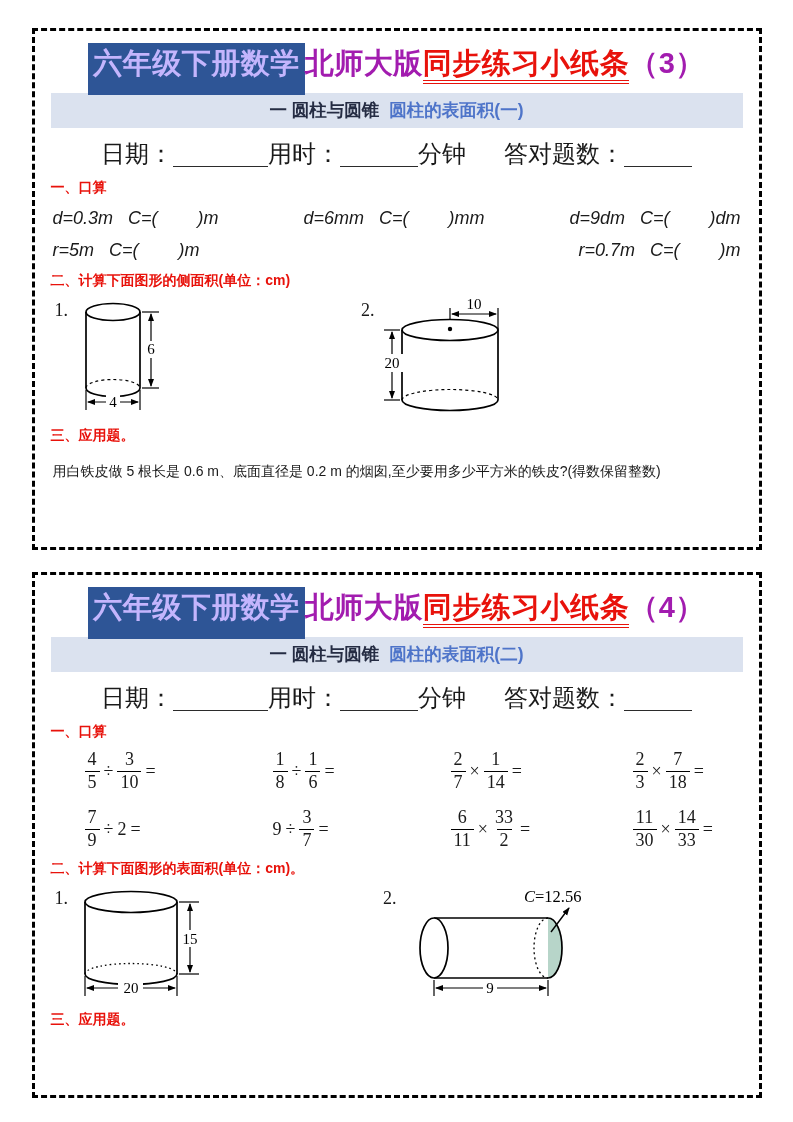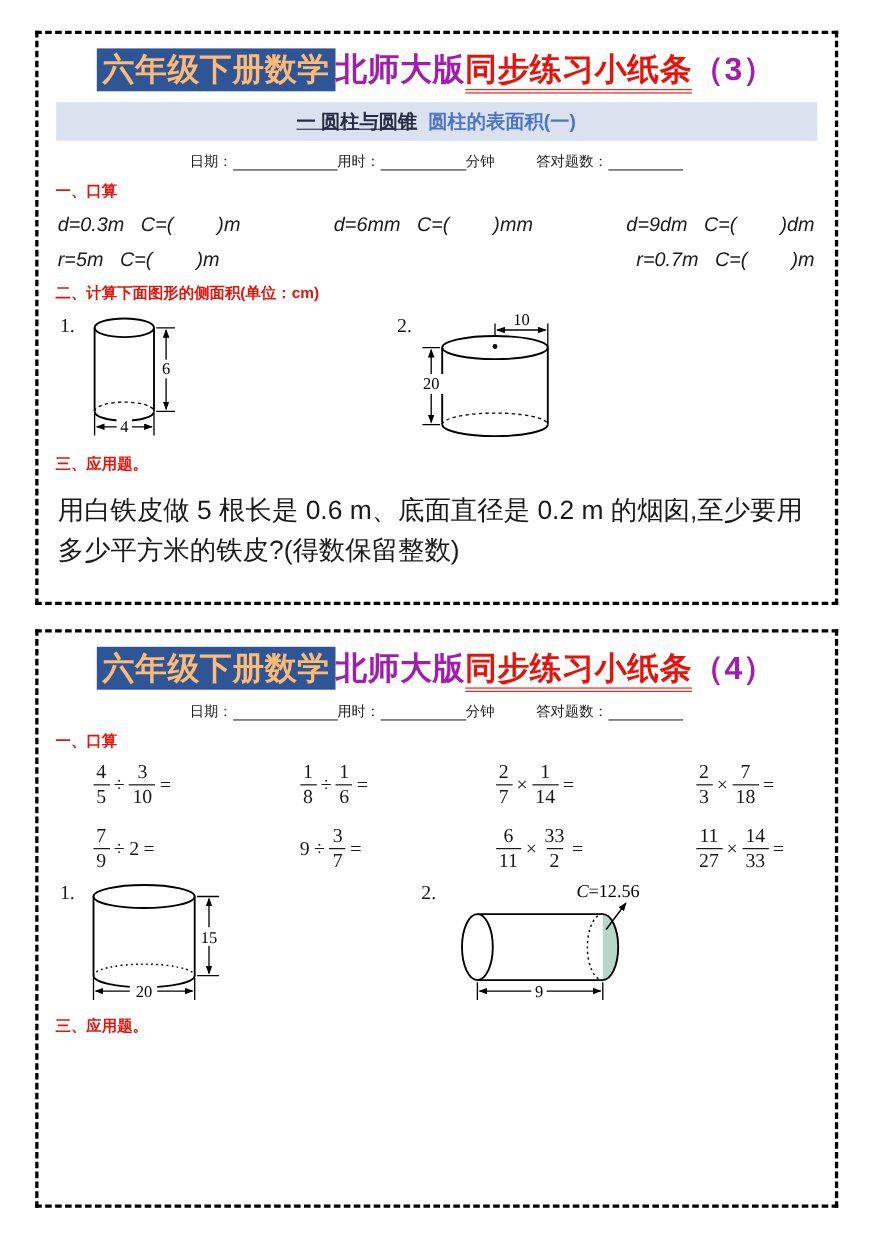--- a/index.html
+++ b/index.html
@@ -13,53 +13,53 @@
     border:3px dashed #000; padding:6px 16px 10px;
     background:#fff;
   }
   #sheet3 { margin-top:28px; height:522px; }
   #sheet4 { margin-top:22px; height:526px; }
 
   .title {
     text-align:center; font-size:29px; font-weight:bold;
     margin:7px 0 9px; white-space:nowrap; letter-spacing:0.5px;
   }
-  .t-hl { background:#2e5596; color:#fdba74; padding:4px 5px 3px; }
+  .t-hl { background:#2e5596; color:#c4b5fd; padding:4px 5px 16px; }
   .t-bk { color:#a21caf; }
   .t-rd { color:#e8120b; border-bottom:4px double #e8120b; padding-bottom:1px; }
 
   .subbar {
     background:#dbe2ef; text-align:center; font-size:17.5px; font-weight:bold;
     padding:5px 0 6px;
   }
-  .sub-unit { color:#252c43; margin-right:10px;text-decoration:underline; }
+  .sub-unit { color:#252c43; margin-right:10px; }
   .sub-lesson { color:#4e74c9; }
 
   .meta {
-    display:flex; justify-content:center; align-items:center;
-    font-size:13px; margin:10px 0 4px;
+    display:flex; justify-content:center; align-items:flex-start;
+    font-size:24px; margin:10px 0 4px;
   }
   .blank { display:inline-block; border-bottom:1.6px solid #2b2b2b; height:1.15em; }
   .w95 { width:95px; } .w78 { width:78px; } .w68 { width:68px; }
   .meta-gap { display:inline-block; width:38px; }
 
   .sec-h { color:#e8120b; font-size:14px; font-weight:bold; margin:9px 0 6px; }
 
   .oral-row {
     display:flex; justify-content:space-between;
     font-size:18px; margin:11px 2px 11px 2px; white-space:pre;font-style:italic;
   }
 
   .figs { display:flex; align-items:flex-start; margin:2px 0 0 4px; }
   .figure { display:flex; align-items:flex-start; }
   .fig-label { font-family:"Liberation Serif", serif; font-size:18px; margin:4px 1px 0 0; }
   #sheet3 .figure + .figure { margin-left:192px; }
   #sheet4 .figure + .figure { margin-left:178px; }
 
-  .app-text { font-size:24px; line-height:1.5; margin:16px 2px 0; }
+  .app-text { font-size:14px; line-height:1.5; margin:16px 2px 0; }
   #sheet4 .app-text { line-height:1.9; }
 
   .frac-grid {
     display:grid; grid-template-columns:188px 178px 182px 1fr;
     row-gap:14px; font-family:"Liberation Serif", serif; font-size:18px;
     margin:8px 0 4px 34px;
   }
   .frac-cell { display:flex; align-items:center; gap:2px; }
   .frac { display:inline-flex; flex-direction:column; align-items:center; line-height:1.2; }
   .frac .den { border-top:1.5px solid #000; }
@@ -156,20 +156,23 @@
     </div>
   </div>
 
   <div class="sec-h">三、应用题。</div>
   <p class="app-text">用白铁皮做 5 根长是 0.6 m、底面直径是 0.2 m 的烟囱,至少要用多少平方米的铁皮?(得数保留整数)</p>
 </section>
 
 <section class="sheet" id="sheet4">
   <h1 class="title"><span class="t-hl">六年级下册数学</span><span class="t-bk">北师大版</span><span class="t-rd">同步练习小纸条</span><span class="t-bk">（4）</span></h1>
 
+  <div class="subbar">
+    <span class="sub-unit">一  圆柱与圆锥</span><span class="sub-lesson">圆柱的表面积(二)</span>
+  </div>
 
   <div class="meta">
     <span>日期：</span>
       <span class="blank w95"></span>
       <span>用时：</span>
       <span class="blank w78"></span>
       <span>分钟</span>
       <span class="meta-gap"></span>
       <span>答对题数：</span>
       <span class="blank w68"></span>
@@ -252,31 +255,32 @@
         <span class="op">×</span>
         <span class="frac">
           <span class="num">33</span>
           <span class="den">2</span>
         </span>
         <span class="op">=</span>
       </div>
       <div class="frac-cell">
         <span class="frac">
           <span class="num">11</span>
-          <span class="den">27</span>
+          <span class="den">30</span>
         </span>
         <span class="op">×</span>
         <span class="frac">
           <span class="num">14</span>
           <span class="den">33</span>
         </span>
         <span class="op">=</span>
       </div>
     </div>
 
+  <div class="sec-h">二、计算下面图形的表面积(单位：cm)。</div>
 
   <div class="figs">
     <div class="figure">
       <span class="fig-label">1.</span>
       <svg width="136" height="118" viewBox="0 0 136 118">
         <ellipse cx="62" cy="18" rx="46" ry="10.5" fill="none" stroke="#000" stroke-width="1.7"></ellipse>
         <line x1="16" y1="18" x2="16" y2="90" stroke="#000" stroke-width="1.7"></line>
         <line x1="108" y1="18" x2="108" y2="90" stroke="#000" stroke-width="1.7"></line>
         <path d="M16,90 A46,10.5 0 0 0 108,90" fill="none" stroke="#000" stroke-width="1.7"></path>
         <path d="M16,90 A46,10.5 0 1 1 108,90" fill="none" stroke="#000" stroke-width="1.3" stroke-dasharray="1.6,3"></path>

